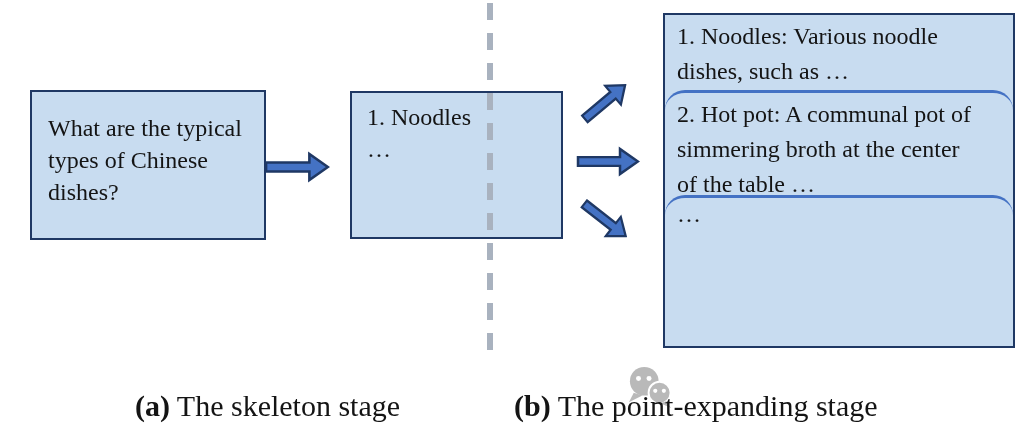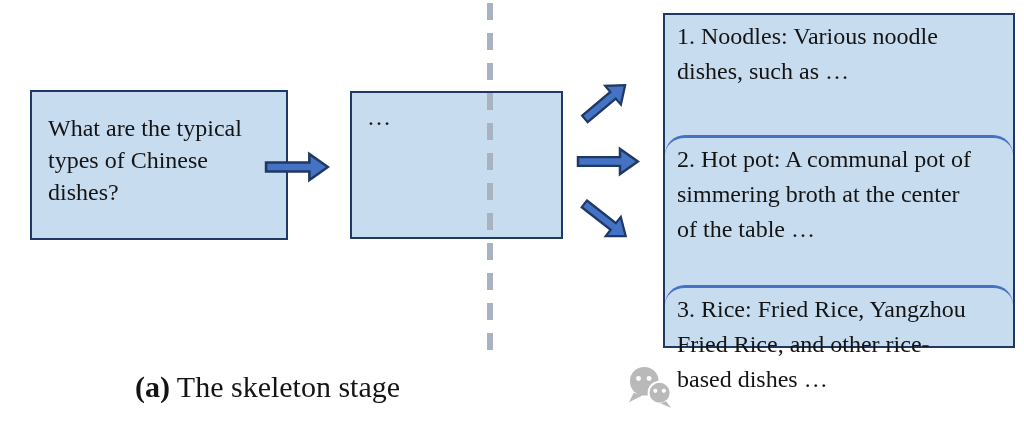--- a/index.html
+++ b/index.html
@@ -11,27 +11,27 @@
   #canvas{
     position:relative; width:1024px; height:436px; background:#ffffff;
     overflow:hidden; font-family:"Liberation Serif","DejaVu Serif",serif;
     color:var(--text-dark);
   }
   .box{
     position:absolute; box-sizing:border-box;
     background:var(--box-fill); border:2.5px solid var(--box-border);
     z-index:1;
   }
-  #question-box{ left:30px; top:90px; width:258px; height:150px;
+  #question-box{ left:30px; top:90px; width:236px; height:150px;
     padding:20px 8px 0 16px; font-size:24px; line-height:32px;}
   #skeleton-box{ left:350px; top:91px; width:213px; height:148px;
     padding:8px 6px 0 15px; font-size:24px; line-height:32px;}
   .skeleton-line{white-space:nowrap;}
   #expanded-stack{ left:663px; top:13px; width:352px; height:335px;
-    display:flex; flex-direction:column; padding:0;gap:45px;}
+    display:flex; flex-direction:column; padding:0;}
   .expanded-row{
     box-sizing:border-box; padding:4px 40px 0 12px;
     font-size:24px; line-height:35px; flex:0 0 auto;
   }
   .expanded-row + .expanded-row{ border-top:3px solid var(--divider-blue);border-radius:20px; }
   #expanded-row-0{height:75px;}
   #expanded-row-1{height:105px;}
   #expanded-row-2{height:108px;}
   #expanded-row-3{flex:1 1 auto; padding-top:0; line-height:32px;}
   .arrow{ position:absolute; z-index:2; }
@@ -40,21 +40,21 @@
   #skeleton-arrow{ left:264px; top:151px; }
   #expand-arrow-up{ left:577px; top:87px; transform:rotate(-40deg); }
   #expand-arrow-mid{ left:576px; top:146px; }
   #expand-arrow-down{ left:577px; top:205px; transform:rotate(38deg); }
   #dashed-divider{ position:absolute; left:485px; top:3px; z-index:4; }
   #dashed-divider line{ stroke:var(--dash-line); stroke-width:6; }
   .caption{
     position:absolute; z-index:5; font-size:30px; white-space:nowrap;
   }
   .caption .cap-label{ font-weight:bold; }
-  #caption-a{ left:85px; top:370px; width:365px; text-align:center; }
+  #caption-a{ left:85px; top:389px; width:365px; text-align:center; }
   #caption-b{ left:514px; top:389px; }
   #watermark{
     position:absolute; left:625px; top:365px; z-index:3;
     display:flex; align-items:flex-start; opacity:.9;
   }
   #watermark-text{
     font-family:"DejaVu Sans","Liberation Sans",sans-serif;
     font-size:31px; line-height:40px; color:var(--watermark-gray);
     margin-left:8px; white-space:nowrap; letter-spacing:1px;
   }
@@ -68,54 +68,57 @@
 
   <div id="question-box" class="box">
     <span>What are the typical types of Chinese dishes?</span>
   </div>
 
   <svg id="skeleton-arrow" class="arrow" width="66" height="32" viewBox="0 0 64 32" preserveAspectRatio="none">
     <polygon points="2,11.5 44,11.5 44,3 62,16 44,29 44,20.5 2,20.5"></polygon>
   </svg>
 
   <div id="skeleton-box" class="box">
+    <div class="skeleton-line">1. Noodles</div>
     <div class="skeleton-line">…</div>
   </div>
 
   <svg id="dashed-divider" width="10" height="352">
     <line x1="5" y1="0" x2="5" y2="352" stroke-dasharray="17 13"></line>
   </svg>
 
   <svg id="expand-arrow-up" class="arrow" width="56" height="30" viewBox="0 0 64 32" preserveAspectRatio="none">
     <polygon points="2,11.5 44,11.5 44,3 62,16 44,29 44,20.5 2,20.5"></polygon>
   </svg>
   <svg id="expand-arrow-mid" class="arrow" width="64" height="31" viewBox="0 0 64 32" preserveAspectRatio="none">
     <polygon points="2,11.5 44,11.5 44,3 62,16 44,29 44,20.5 2,20.5"></polygon>
   </svg>
   <svg id="expand-arrow-down" class="arrow" width="56" height="30" viewBox="0 0 64 32" preserveAspectRatio="none">
     <polygon points="2,11.5 44,11.5 44,3 62,16 44,29 44,20.5 2,20.5"></polygon>
   </svg>
 
   <div id="expanded-stack" class="box">
     <div id="expanded-row-0" class="expanded-row">1. Noodles: Various noodle dishes, such as …</div>
     <div id="expanded-row-1" class="expanded-row">2. Hot pot: A communal pot of simmering broth at the center of the table …</div>
-    <div id="expanded-row-2" class="expanded-row">3. Rice: Fried Rice, Yangzhou Fried Rice, and other rice-based dishes …</div>
     <div id="expanded-row-3" class="expanded-row">…</div>
   </div>
 
   <div id="watermark">
     <svg width="50" height="44" viewBox="0 0 50 46">
       <circle class="wechat-shape" cx="19" cy="17" r="15"></circle>
       <polygon class="wechat-shape" points="8,29 3,39 17,32"></polygon>
       <circle class="wechat-eye" cx="13" cy="14" r="2.6"></circle>
       <circle class="wechat-eye" cx="24" cy="14" r="2.6"></circle>
       <circle class="wechat-shape" cx="35" cy="29" r="11.5" stroke="#ffffff" stroke-width="2"></circle>
       <polygon class="wechat-shape" points="42,38 47,45 36,40"></polygon>
       <circle class="wechat-eye" cx="30.5" cy="27" r="2.2"></circle>
       <circle class="wechat-eye" cx="39.5" cy="27" r="2.2"></circle>
     </svg>
   </div>
 
   <div id="caption-a" class="caption">
     <span class="cap-label">(a)</span><span> The skeleton stage</span>
   </div>
+  <div id="caption-b" class="caption">
+    <span class="cap-label">(b)</span><span> The point-expanding stage</span>
+  </div>
 
 </div>
 
 </body></html>

